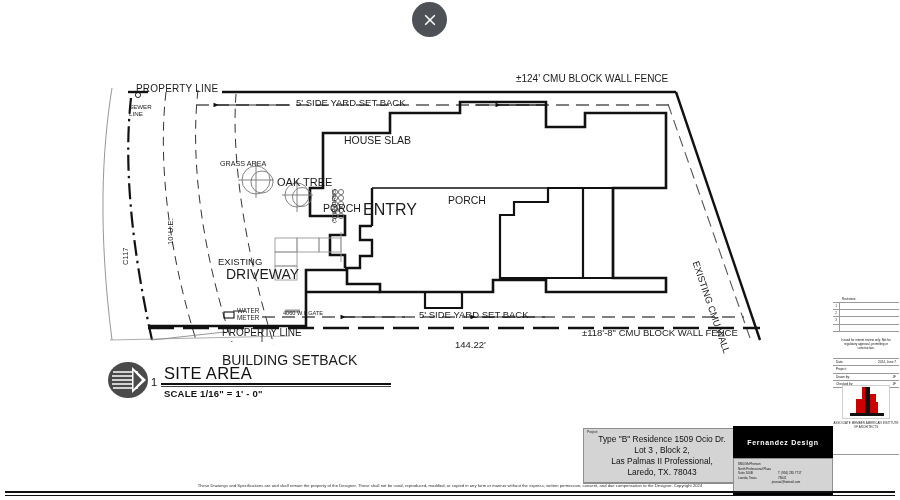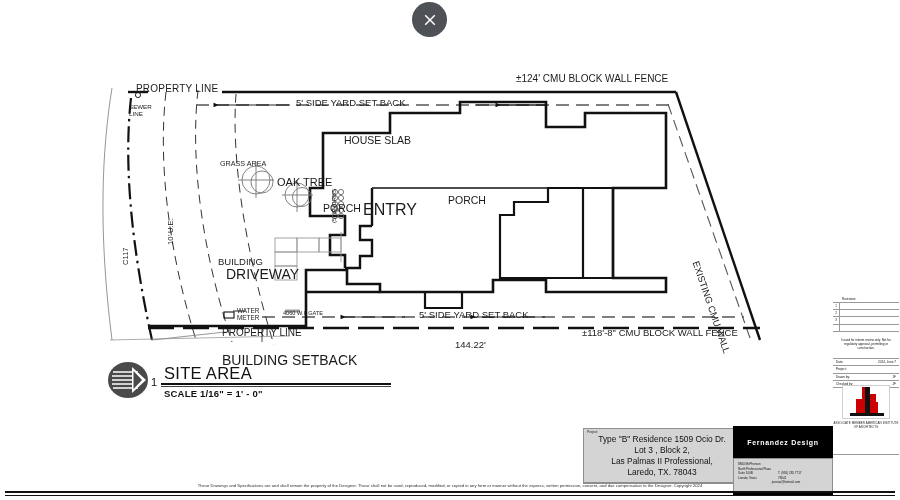--- a/index.html
+++ b/index.html
@@ -319,21 +319,21 @@
     <div class="lbl rot-90" style="left:331px;top:183px;font-size:6px;">(5) SHURBS</div>
 
     <div class="lbl" style="left:344px;top:95px;font-size:10.5px;">HOUSE SLAB</div>
 
     <div class="lbl" style="left:323px;top:163px;font-size:10.5px;">PORCH</div>
 
     <div class="lbl" style="left:363px;top:162px;font-size:16px;">ENTRY</div>
 
     <div class="lbl" style="left:448px;top:155px;font-size:10.5px;">PORCH</div>
 
-    <div class="lbl" style="left:218px;top:217px;font-size:9.5px;">BUILDING</div>
+    <div class="lbl" style="left:218px;top:217px;font-size:9.5px;">EXISTING</div>
     <div class="lbl" style="left:226px;top:227px;font-size:14px;">DRIVEWAY</div>
 
     <div class="lbl" style="left:237px;top:268px;font-size:6.4px;">WATER</div>
     <div class="lbl" style="left:237px;top:275px;font-size:6.4px;">METER</div>
 
     <div class="lbl" style="left:283px;top:271px;font-size:5.6px;">4060 W.I. GATE</div>
 
     <div class="lbl" style="left:419px;top:270px;font-size:9.5px;">5' SIDE YARD SET BACK</div>
 
     <div class="lbl" style="left:222px;top:288px;font-size:10px;">PROPERTY LINE</div>

